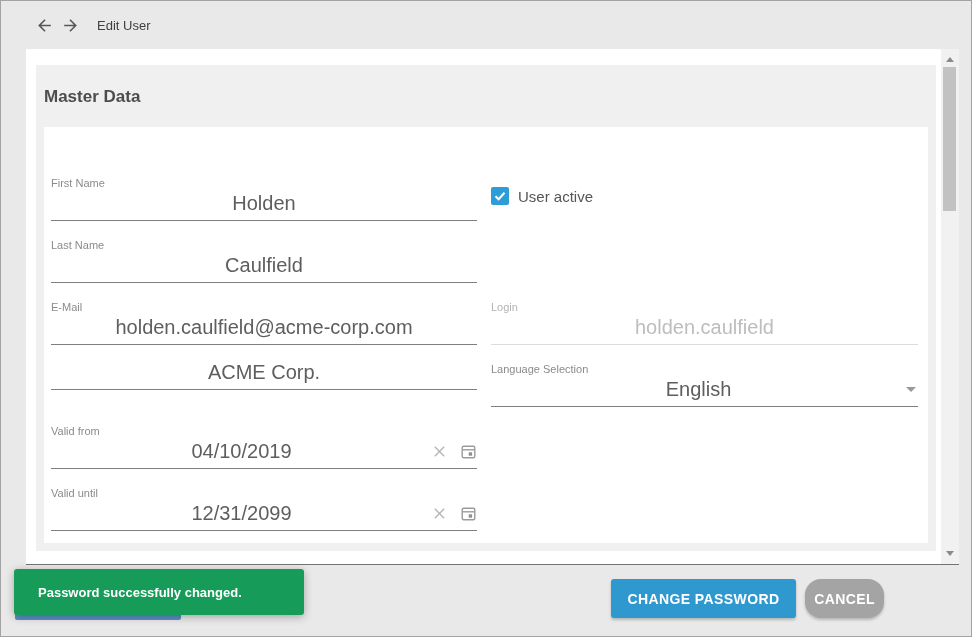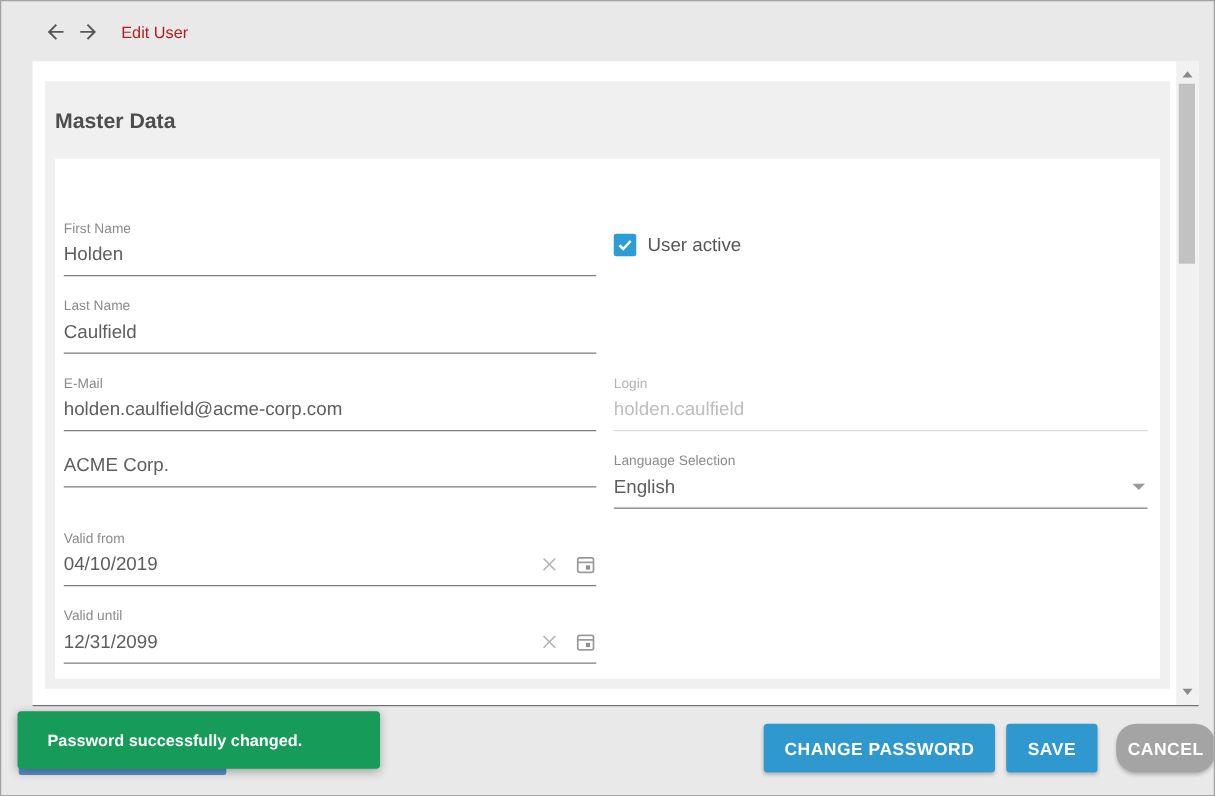--- a/index.html
+++ b/index.html
@@ -11,21 +11,21 @@
     border: 1px solid #a3a3a3;
     overflow: hidden;
   }
 
   
   .topbar {
     position: absolute; top: 0; left: 0; right: 0; height: 48px;
     display: flex; align-items: center; padding-left: 34px;
   }
   .nav-arrow { width: 19px; height: 19px; margin-right: 7px; cursor: pointer; display:flex; align-items:center; }
-  .topbar-title { margin-left: 10px; font-size: 13px; color: #b91c1c; }
+  .topbar-title { margin-left: 10px; font-size: 13px; color: #404040; }
 
   
   .card {
     position: absolute; left: 25px; top: 48px; width: 933px; height: 516px;
     background: #ffffff; border-bottom: 1px solid #737373;
   }
 
   
   .scroll-track {
     position: absolute; top: 0; right: 0; width: 18px; height: 100%;
@@ -65,21 +65,21 @@
     grid-auto-rows: 62px;
     margin-top: 31px;
   }
   .field { padding-top: 5px; }
   .flabel { font-size: 11px; color: #8b8b8b; height: 14px; margin-bottom: 3px; }
   .fcontrol {
     display: flex; align-items: center;
     border-bottom: 1px solid #7e7e7e;
     padding-bottom: 7px; height: 27px;
   }
-  .fvalue { font-size: 15px; color: #5e5e5e; flex: 1; white-space: nowrap; }
+  .fvalue { font-size: 20px; color: #5e5e5e; flex: 1; white-space: nowrap; text-align: center; }
   .field.disabled .flabel { color: #b4b4b4; }
   .field.disabled .fvalue { color: #bdbdbd; }
   .field.disabled .fcontrol { border-bottom-color: #dcdcdc; }
 
   .icon-btn { display: flex; align-items: center; cursor: pointer; }
   .clear-btn { margin-right: 13px; }
 
   .caret-down {
     width: 0; height: 0; cursor: pointer;
     border-left: 5px solid transparent; border-right: 5px solid transparent;
@@ -249,15 +249,14 @@
   </div>
 </div>
 
 <div class="toast-under-strip"></div>
 <div class="toast" style="background:#169B58;">
   <span>Password successfully changed.</span>
 </div>
 
 <div class="footer-buttons">
   <button class="btn btn-change" style="background:#2F99CF;">CHANGE PASSWORD</button>
-  <button class="btn btn-save" style="background:#2F99CF;">SAVE</button>
   <button class="btn btn-cancel" style="background:#A4A4A4;">CANCEL</button>
 </div>
 
 </body></html>

